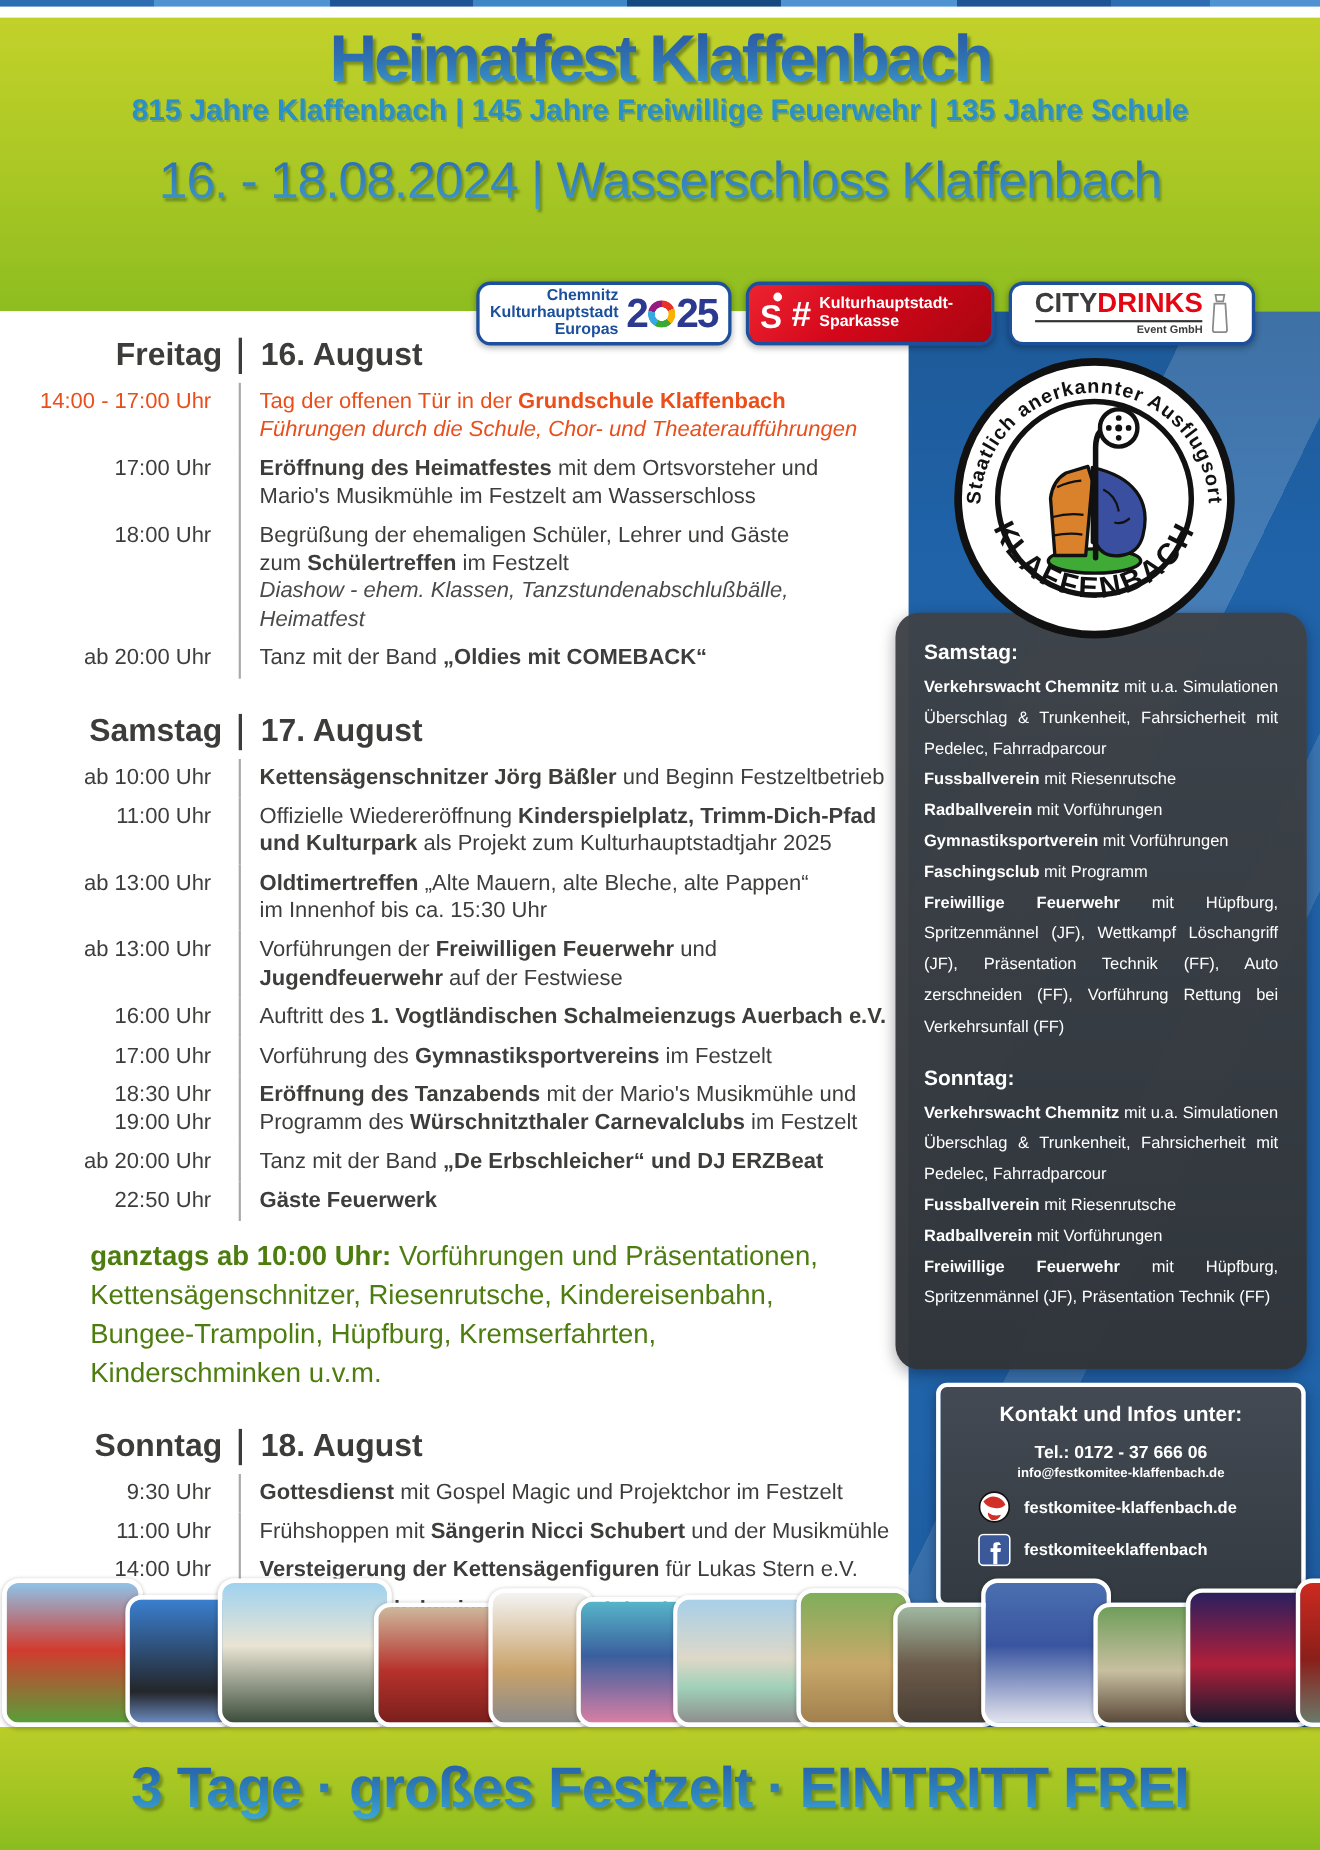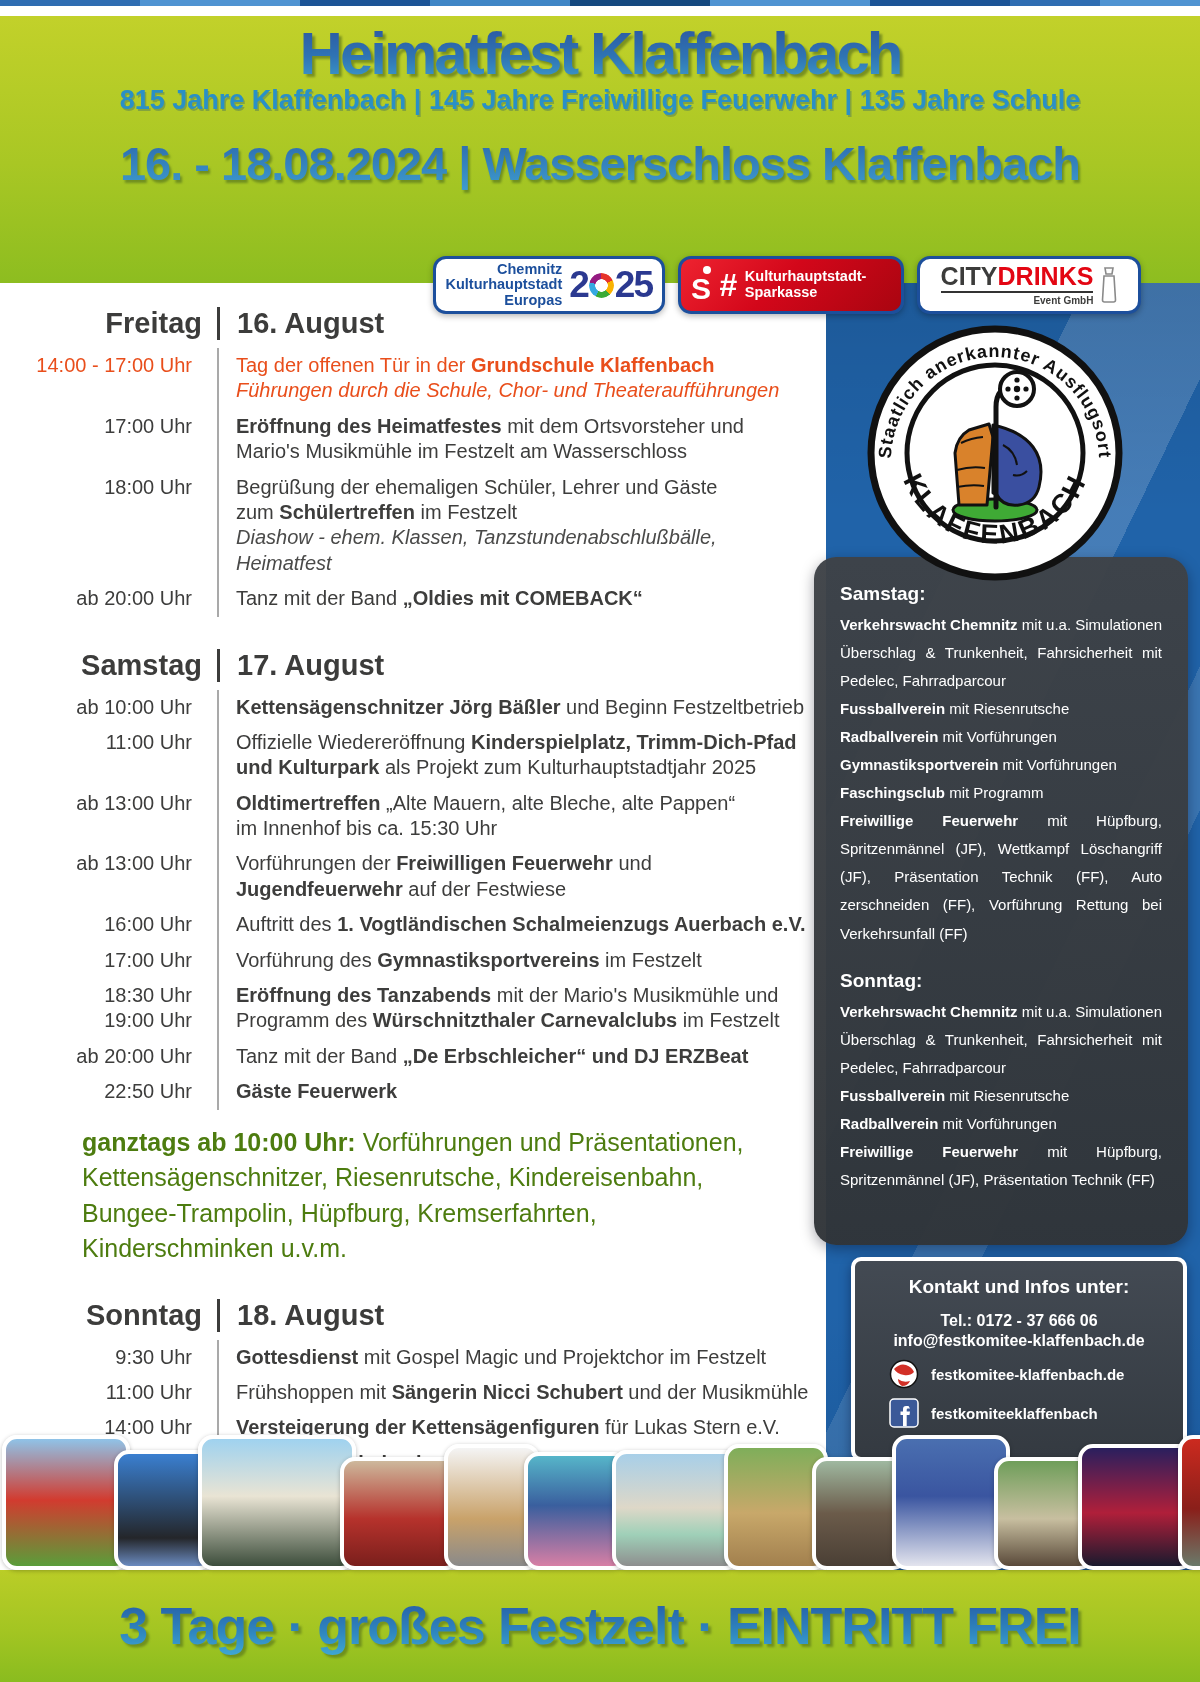--- a/index.html
+++ b/index.html
@@ -13,21 +13,21 @@
   
   .header{position:absolute;top:16px;left:0;width:1200px;height:267px;
     background:linear-gradient(180deg,#c2d12a 0%,#a9c724 55%,#8dbd20 100%);
     text-align:center;}
   .title{margin:6px 0 0 0;font-size:60px;font-weight:bold;letter-spacing:-3px;line-height:1.05;
     background:linear-gradient(180deg,#2b559f 0%,#2f74b4 55%,#3f9fcd 100%);
     -webkit-background-clip:text;background-clip:text;-webkit-text-fill-color:transparent;color:transparent;
     filter:drop-shadow(3px 3px 1px rgba(70,95,25,.55));}
   .subtitle{margin-top:0px;font-size:27px;font-weight:bold;color:#2a90c6;
     text-shadow:1.5px 1.5px 0 rgba(23,74,124,.30);}
-  .date-line{margin-top:20px;font-size:47px;font-weight:bold;letter-spacing:-1px;
+  .date-line{margin-top:20px;font-size:47px;font-weight:normal;letter-spacing:-1px;
     background:linear-gradient(180deg,#2b67ab 0%,#3e9dcf 100%);
     -webkit-background-clip:text;background-clip:text;-webkit-text-fill-color:transparent;color:transparent;
     filter:drop-shadow(2px 3px 1px rgba(60,90,25,.5));}
 
   
   .logos-row{position:absolute;top:256px;left:433px;display:flex;gap:13px;z-index:6;}
   .logo-box{height:52px;border-radius:13px;border:3px solid #1c4f9c;background:#fff;
     box-shadow:0 2px 6px rgba(0,0,0,.3);display:flex;align-items:center;box-sizing:content-box;}
   .logo-chemnitz{width:206px;justify-content:flex-end;padding:0 10px;gap:7px;}
   .chem-text{text-align:right;line-height:1.04;font-size:14.5px;font-weight:bold;color:#1c4f9c;}
@@ -67,21 +67,21 @@
   .panel-item{font-size:15px;line-height:1.87;text-align:justify;margin:0;}
   .panel-item .bold{font-weight:bold;}
 
   
   .contact-box{position:absolute;left:851px;top:974px;width:336px;height:204px;box-sizing:border-box;
     background:linear-gradient(180deg,#434a53,#343a41);border:4px solid #fff;border-radius:10px;
     color:#fff;text-align:center;padding:15px 12px 10px 12px;z-index:3;
     box-shadow:0 5px 12px rgba(0,0,30,.4);}
   .contact-title{font-size:19px;font-weight:bold;}
   .contact-phone{font-size:16px;font-weight:bold;margin-top:14px;}
-  .contact-email{font-size:16px;font-weight:bold;margin-top:2px;}
+  .contact-email{font-size:12px;font-weight:bold;margin-top:2px;}
   .contact-row{display:flex;align-items:center;gap:12px;margin:9px 0 0 22px;font-size:15px;font-weight:bold;text-align:left;}
   .contact-row svg{flex:0 0 auto;}
 
   
   .schedule{position:absolute;left:12px;top:0;width:800px;}
   .day-section{margin-top:32px;}
   .day-section:first-child{margin-top:24px;}
   .day-header{display:grid;grid-template-columns:205px 1fr;align-items:baseline;margin-bottom:8px;}
   .day-name{text-align:right;font-size:29px;font-weight:bold;color:#3c3c3b;padding-right:15px;}
   .day-date{font-size:29px;font-weight:bold;color:#3c3c3b;border-left:3.5px solid #3c3c3b;padding-left:17px;}

